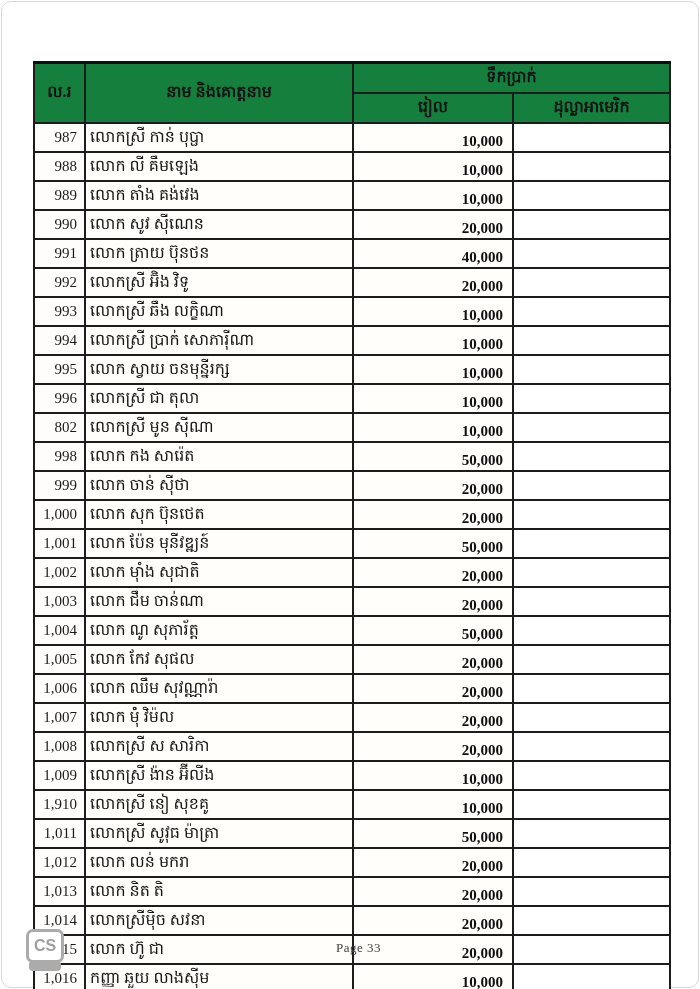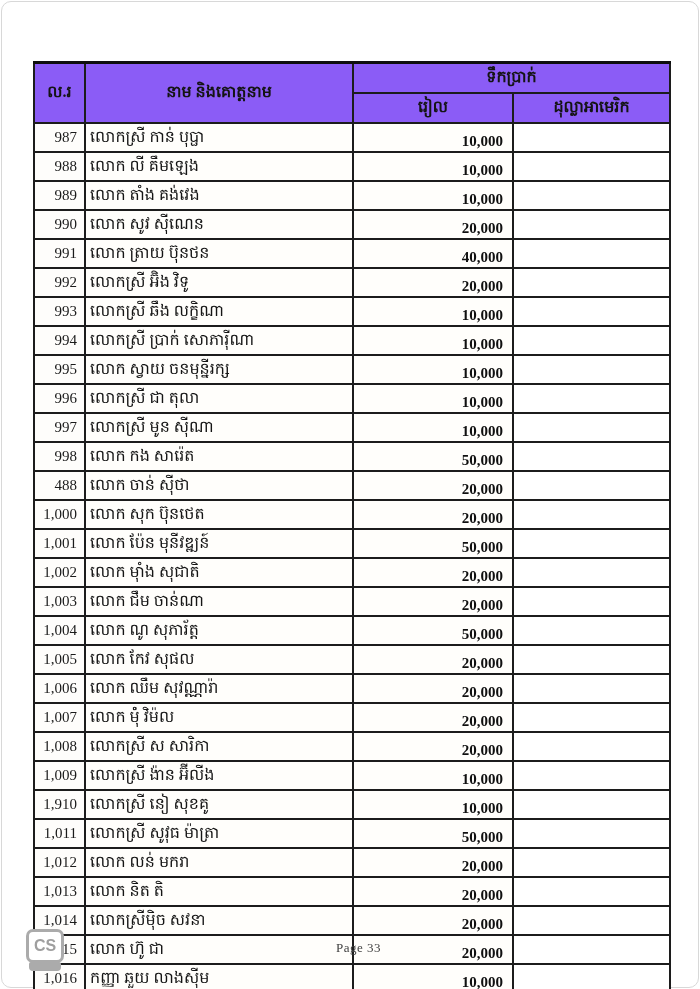--- a/index.html
+++ b/index.html
@@ -14,21 +14,21 @@
   table.donor-table{
     position:absolute;left:33px;top:61px;width:636px;
     border-collapse:collapse;table-layout:fixed;
     background:#fffefb;
   }
   table.donor-table td, table.donor-table th{
     border:2px solid #1c1c1c;overflow:hidden;white-space:nowrap;
   }
   table.donor-table{border-top:3px solid #0e0e0e;}
   th.hdr{
-    background:#8b5cf6;font-weight:bold;text-align:center;
+    background:#15803d;font-weight:bold;text-align:center;
     font-size:16px;color:#141414;height:28px;padding:0 2px;
   }
   td.c-num{
     text-align:right;padding:0 7px 0 0;font-size:15px;color:#1a1a1a;
     height:27px;background:#fefdfb;
   }
   td.c-name{
     text-align:left;padding:0 20px 0 4px;font-size:16px;color:#151515;
   }
   td.c-riel{
@@ -139,33 +139,33 @@
         <td class="c-riel">10,000</td>
         <td class="c-usd"></td>
       </tr>
       <tr>
         <td class="c-num">996</td>
         <td class="c-name">លោកស្រី ជា តុលា</td>
         <td class="c-riel">10,000</td>
         <td class="c-usd"></td>
       </tr>
       <tr>
-        <td class="c-num">997</td>
+        <td class="c-num">802</td>
         <td class="c-name">លោកស្រី មូន ស៊ីណា</td>
         <td class="c-riel">10,000</td>
         <td class="c-usd"></td>
       </tr>
       <tr>
         <td class="c-num">998</td>
         <td class="c-name">លោក កង សារ៉េត</td>
         <td class="c-riel">50,000</td>
         <td class="c-usd"></td>
       </tr>
       <tr>
-        <td class="c-num">488</td>
+        <td class="c-num">999</td>
         <td class="c-name">លោក ចាន់ ស៊ីថា</td>
         <td class="c-riel">20,000</td>
         <td class="c-usd"></td>
       </tr>
       <tr>
         <td class="c-num">1,000</td>
         <td class="c-name">លោក សុក ប៊ុនថេត</td>
         <td class="c-riel">20,000</td>
         <td class="c-usd"></td>
       </tr>

